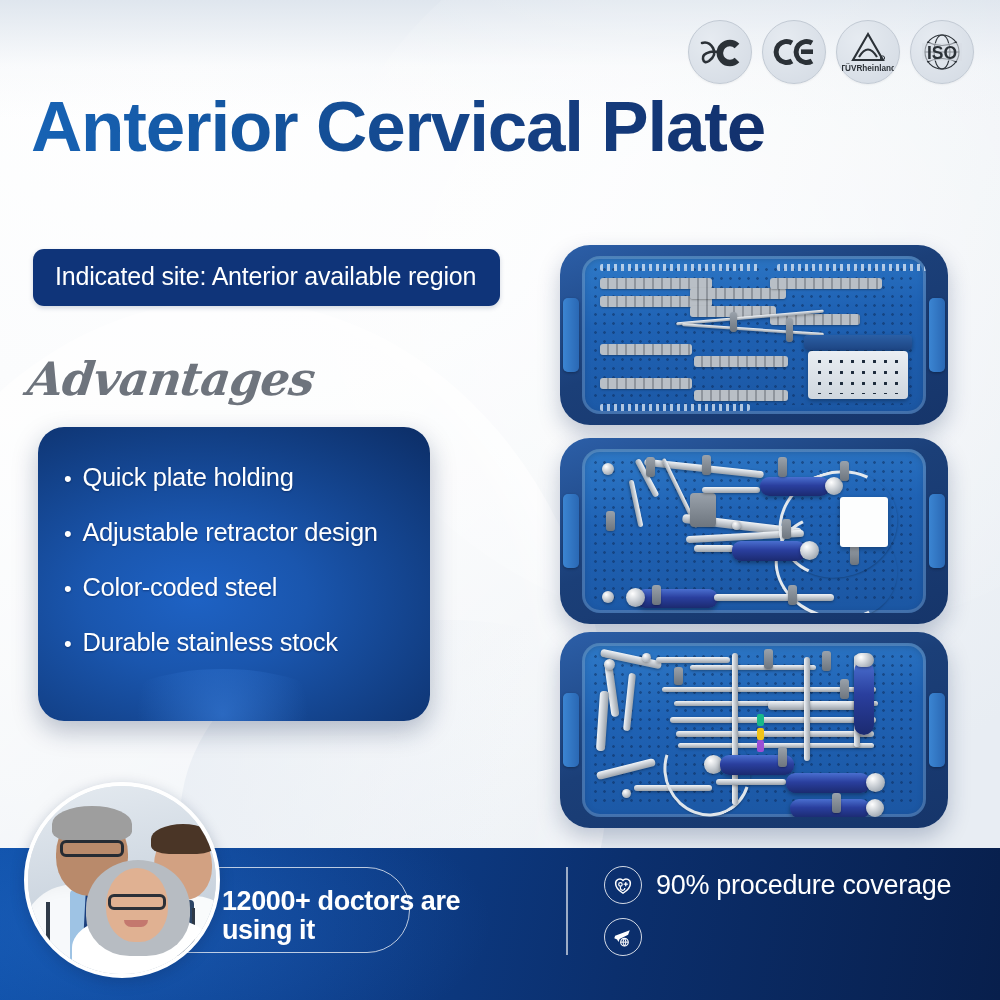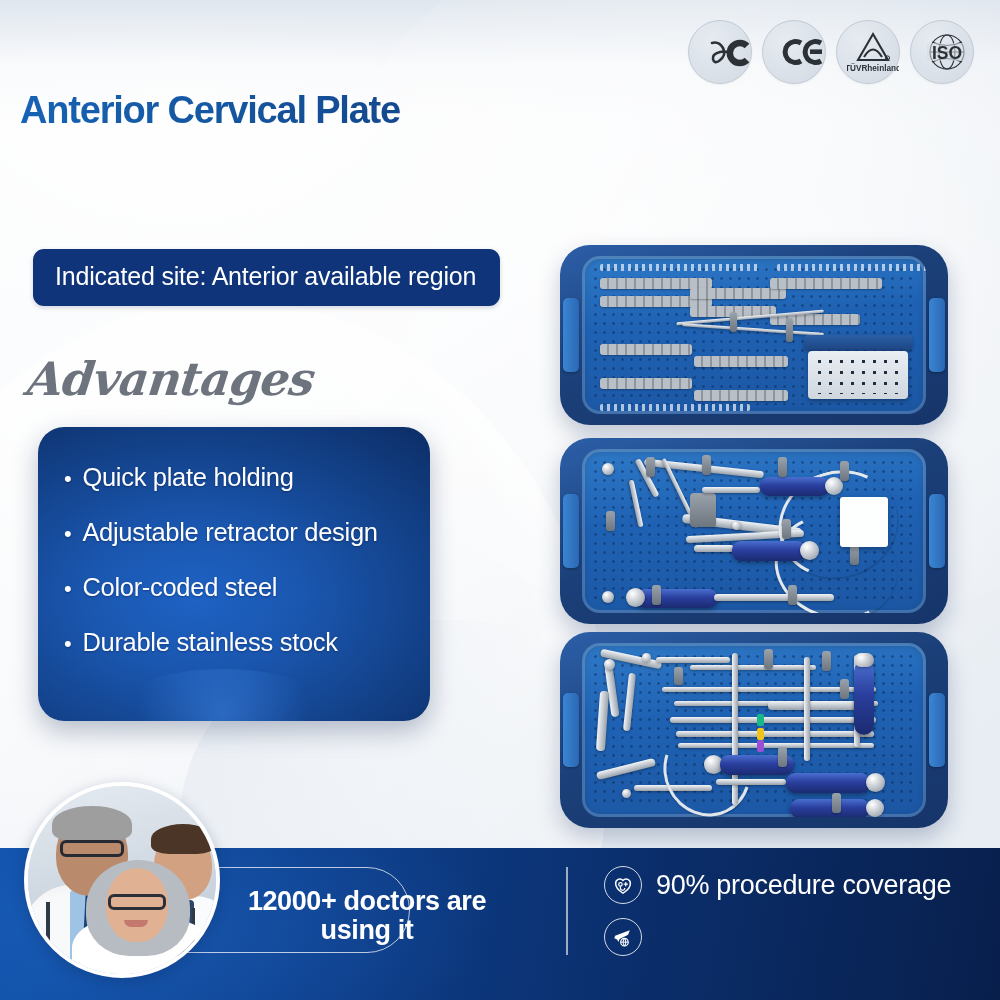--- a/index.html
+++ b/index.html
@@ -44,32 +44,32 @@
 
   
   .certs {
     position:absolute; top:20px; right:26px;
     display:flex; gap:10px; align-items:center;
   }
   .cert {
     width:64px; height:64px; border-radius:50%;
     background:radial-gradient(circle at 35% 30%, #e6ebf1, #d3dae3);
     border:1px solid #c2cad4;
-    display:flex; align-items:center; justify-content:flex-end;
+    display:flex; align-items:center; justify-content:center;
     color:#2b3137;
     position:relative;
     box-shadow:0 1px 2px rgba(0,0,0,.05);
   }
   .cert svg { display:block; }
 
   
   .title {
-    position:absolute; left:20px; top:92px;
+    position:absolute; left:31px; top:92px;
     width:860px;
-    font-size:38px; line-height:.99;
+    font-size:71px; line-height:.99;
     font-weight:bold; letter-spacing:-1.2px;
     background:linear-gradient(100deg,#1763b5 0%, #14559f 26%, #153f82 58%, #12306c 85%, #10295d 100%);
     -webkit-background-clip:text; background-clip:text;
     color:transparent; -webkit-text-fill-color:transparent;
     text-shadow:none;
   }
   .title .l2 { display:block; }
 
   
   .indicated {
@@ -249,21 +249,21 @@
   .pill {
     position:absolute; left:58px; bottom:47px;
     width:352px; height:86px;
     border:1.6px solid rgba(255,255,255,.72);
     border-radius:43px;
   }
   .pill-text {
     position:absolute; left:222px; bottom:55px;
     width:290px;
     color:#fff; font-size:27px; font-weight:bold;
-    line-height:1.08; letter-spacing:-.4px;text-align:center;
+    line-height:1.08; letter-spacing:-.4px;
   }
   .divider {
     position:absolute; left:566px; bottom:45px;
     width:2px; height:88px;
     background:rgba(255,255,255,.6);
   }
   .stats {
     position:absolute; left:604px; bottom:44px;
     display:flex; flex-direction:column; gap:14px;
   }

